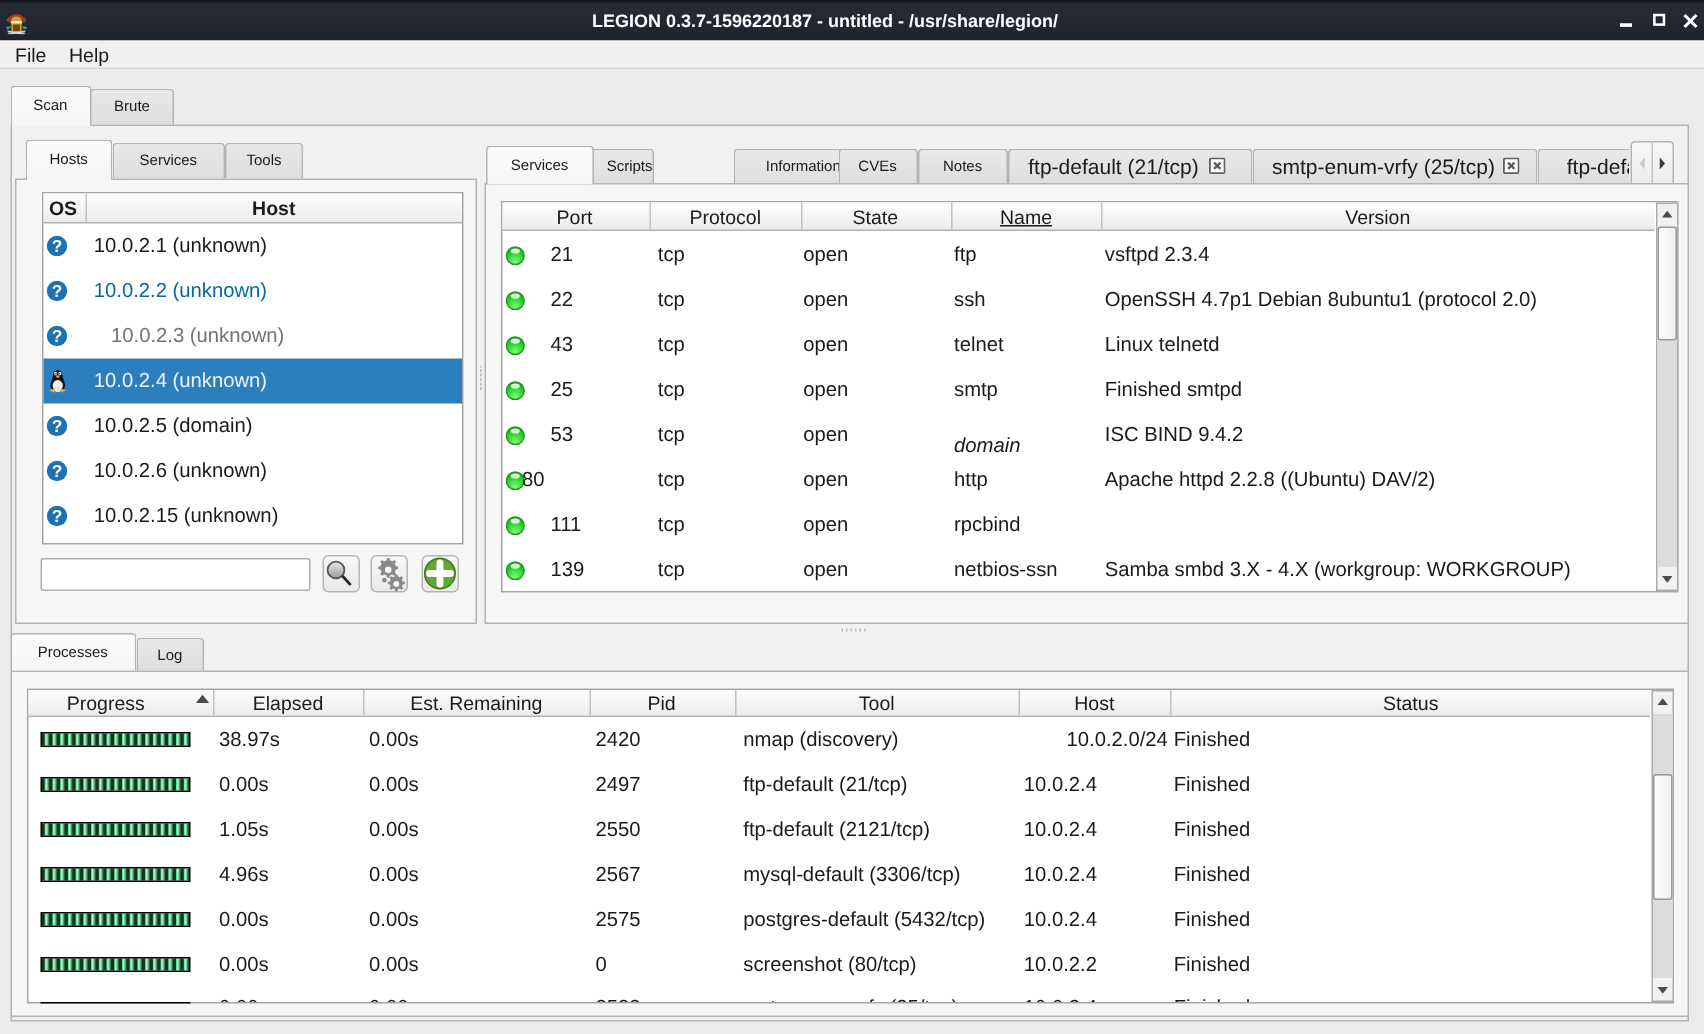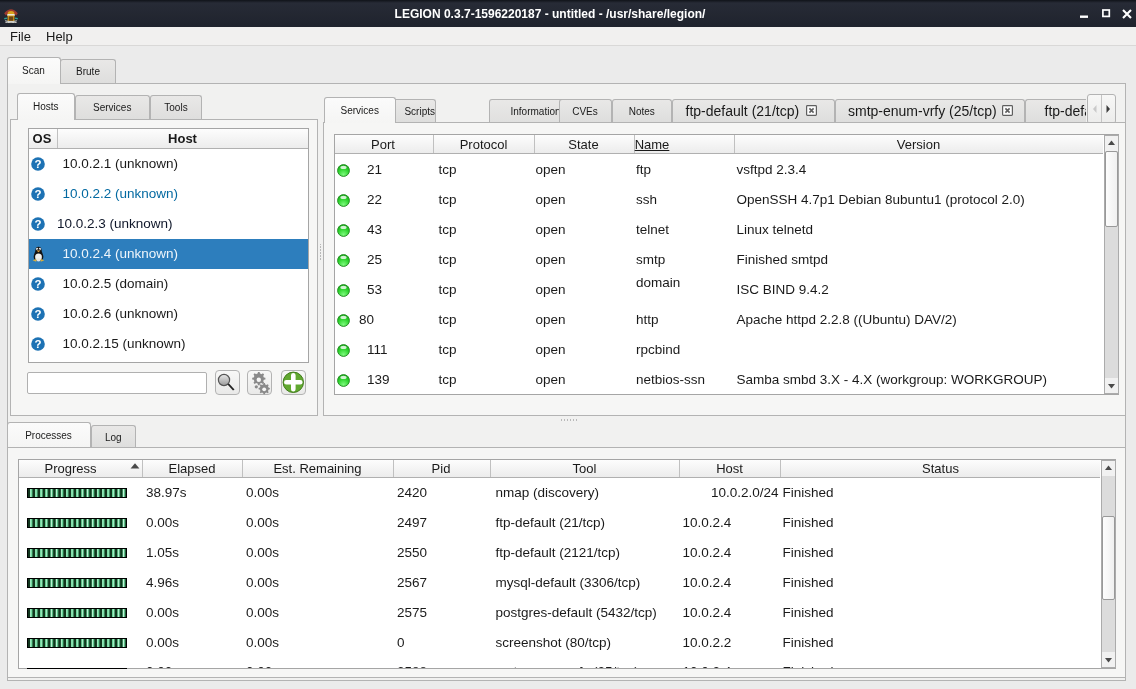--- a/index.html
+++ b/index.html
@@ -75,21 +75,21 @@
     <div class="row" style="left:62.5px;top:149px;height:30px;line-height:30px;color:#1a1a1a">10.0.2.1 (unknown)</div>
     <svg class="abs" style="left:31px;top:187px" width="14" height="14" viewBox="0 0 14 14">
       <circle cx="7" cy="7" r="6.8" fill="#1d72b4"></circle>
       <text x="7" y="11" font-size="11.5" font-weight="bold" fill="#fff" text-anchor="middle" font-family="Liberation Sans">?</text>
     </svg>
     <div class="row" style="left:62.5px;top:179px;height:30px;line-height:30px;color:#0369a1">10.0.2.2 (unknown)</div>
     <svg class="abs" style="left:31px;top:217px" width="14" height="14" viewBox="0 0 14 14">
       <circle cx="7" cy="7" r="6.8" fill="#1d72b4"></circle>
       <text x="7" y="11" font-size="11.5" font-weight="bold" fill="#fff" text-anchor="middle" font-family="Liberation Sans">?</text>
     </svg>
-    <div class="row" style="left:57px;top:209px;height:30px;line-height:30px;color:#0f172a">10.0.2.3 (unknown)</div>
+    <div class="row" style="left:74px;top:209px;height:30px;line-height:30px;color:#737373">10.0.2.3 (unknown)</div>
     <div class="abs" style="left:28.5px;top:239px;width:279px;height:30px;background:#2d7ebd;"></div>
     <svg class="abs" style="left:31px;top:246px" width="15" height="16" viewBox="0 0 15 16">
       <path d="M7.5 0.8 C5.2 0.8 4.4 2.5 4.4 4.2 C4.4 5.8 3.1 7.6 2.7 10.2 C2.3 13 4.3 15 7.5 15 C10.7 15 12.7 13 12.3 10.2 C11.9 7.6 10.6 5.8 10.6 4.2 C10.6 2.5 9.8 0.8 7.5 0.8 Z" fill="#131313"></path>
       <ellipse cx="7.5" cy="11" rx="3.4" ry="3.6" fill="#f0f0ee"></ellipse>
       <ellipse cx="6.1" cy="3" rx="1" ry="1.2" fill="#fff"></ellipse>
       <ellipse cx="8.9" cy="3" rx="1" ry="1.2" fill="#fff"></ellipse>
       <circle cx="6.3" cy="3.2" r="0.5" fill="#000"></circle>
       <circle cx="8.7" cy="3.2" r="0.5" fill="#000"></circle>
       <path d="M5.6 4.4 L9.4 4.4 L7.5 6.2 Z" fill="#e8a33d"></path>
       <path d="M1.6 14.2 L5.8 12.8 L5.2 15.8 Z" fill="#d9b13e"></path>
@@ -173,21 +173,21 @@
 <div class="tbl" style="left:333.5px;top:134px;width:785px;height:260.5px;"></div>
 <div class="th" style="left:334.5px;top:135px;width:768px;height:19px;"></div>
 <div id="servheaders">
     <div class="thsep" style="left:433px;top:135px;height:18px;"></div>
     <div class="thsep" style="left:534px;top:135px;height:18px;"></div>
     <div class="thsep" style="left:633.5px;top:135px;height:18px;"></div>
     <div class="thsep" style="left:734px;top:135px;height:18px;"></div>
     <div class="thtxt" style="left:383px;top:136.5px;">Port</div>
     <div class="thtxt" style="left:483.5px;top:136.5px;">Protocol</div>
     <div class="thtxt" style="left:583.5px;top:136.5px;">State</div>
-    <div class="thtxt" style="left:652px;top:136.5px;text-decoration:underline;">Name</div>
+    <div class="thtxt" style="left:684px;top:136.5px;text-decoration:underline;">Name</div>
     <div class="thtxt" style="left:918.5px;top:136.5px;">Version</div>
   </div>
 <div id="servrows">
     <svg class="abs" style="left:337px;top:163.5px" width="13" height="13" viewBox="0 0 13 13">
       <defs>
         <radialGradient id="led0" cx="0.5" cy="0.85" r="0.9">
           <stop offset="0" stop-color="#7dfa7d"></stop>
           <stop offset="0.55" stop-color="#2bd42b"></stop>
           <stop offset="1" stop-color="#0da10d"></stop>
         </radialGradient>
@@ -255,34 +255,34 @@
           <stop offset="0.55" stop-color="#2bd42b"></stop>
           <stop offset="1" stop-color="#0da10d"></stop>
         </radialGradient>
       </defs>
       <circle cx="6.5" cy="6.5" r="5.9" fill="url(#led4)" stroke="#2a8f2a" stroke-width="1"></circle>
       <ellipse cx="6.5" cy="3.4" rx="3.1" ry="1.7" fill="rgba(255,255,255,0.8)"></ellipse>
     </svg>
     <div class="row" style="left:367px;top:274.5px;height:30px;line-height:30px;">53</div>
     <div class="row" style="left:438.5px;top:274.5px;height:30px;line-height:30px;">tcp</div>
     <div class="row" style="left:535.5px;top:274.5px;height:30px;line-height:30px;">open</div>
-    <div class="row" style="left:636px;top:268px;height:30px;line-height:30px;">domain</div>
+    <div class="row" style="left:636px;top:282px;height:30px;line-height:30px;font-style:italic;">domain</div>
     <div class="row" style="left:736.5px;top:274.5px;height:30px;line-height:30px;">ISC BIND 9.4.2</div>
     <svg class="abs" style="left:337px;top:313.5px" width="13" height="13" viewBox="0 0 13 13">
       <defs>
         <radialGradient id="led5" cx="0.5" cy="0.85" r="0.9">
           <stop offset="0" stop-color="#7dfa7d"></stop>
           <stop offset="0.55" stop-color="#2bd42b"></stop>
           <stop offset="1" stop-color="#0da10d"></stop>
         </radialGradient>
       </defs>
       <circle cx="6.5" cy="6.5" r="5.9" fill="url(#led5)" stroke="#2a8f2a" stroke-width="1"></circle>
       <ellipse cx="6.5" cy="3.4" rx="3.1" ry="1.7" fill="rgba(255,255,255,0.8)"></ellipse>
     </svg>
-    <div class="row" style="left:359px;top:304.5px;height:30px;line-height:30px;">80</div>
+    <div class="row" style="left:348px;top:304.5px;height:30px;line-height:30px;">80</div>
     <div class="row" style="left:438.5px;top:304.5px;height:30px;line-height:30px;">tcp</div>
     <div class="row" style="left:535.5px;top:304.5px;height:30px;line-height:30px;">open</div>
     <div class="row" style="left:636px;top:304.5px;height:30px;line-height:30px;">http</div>
     <div class="row" style="left:736.5px;top:304.5px;height:30px;line-height:30px;">Apache httpd 2.2.8 ((Ubuntu) DAV/2)</div>
     <svg class="abs" style="left:337px;top:343.5px" width="13" height="13" viewBox="0 0 13 13">
       <defs>
         <radialGradient id="led6" cx="0.5" cy="0.85" r="0.9">
           <stop offset="0" stop-color="#7dfa7d"></stop>
           <stop offset="0.55" stop-color="#2bd42b"></stop>
           <stop offset="1" stop-color="#0da10d"></stop>

